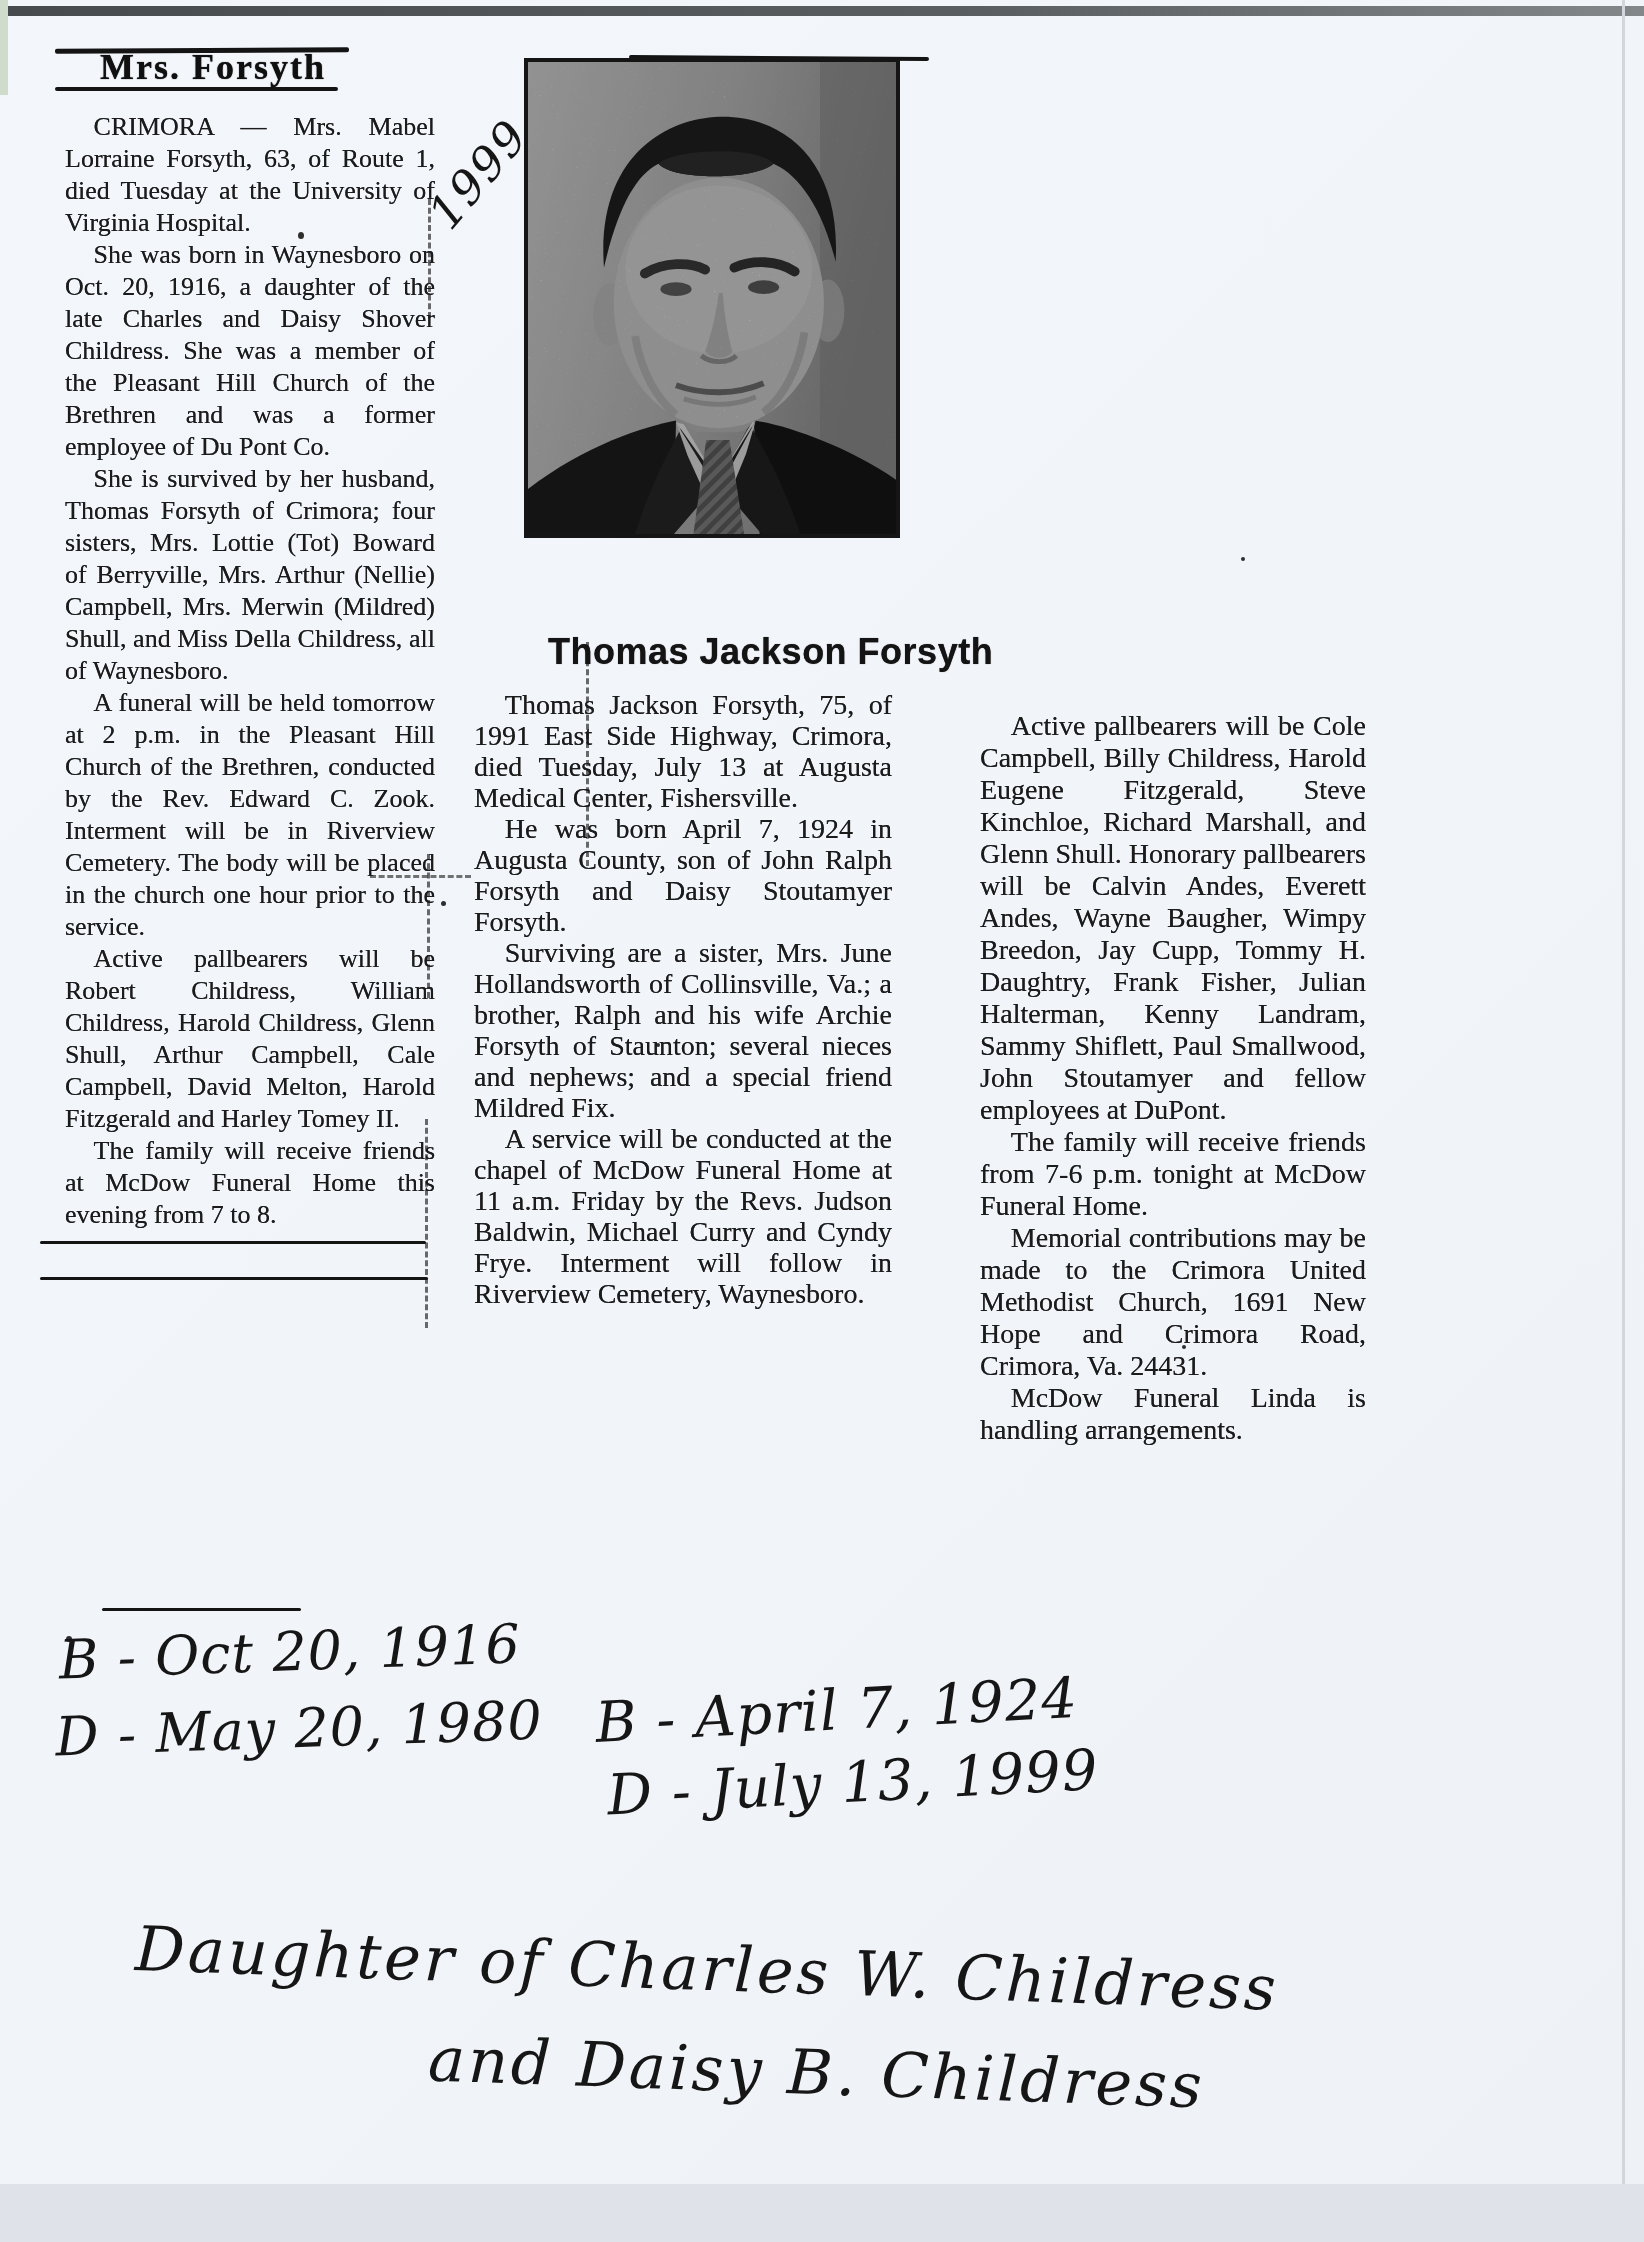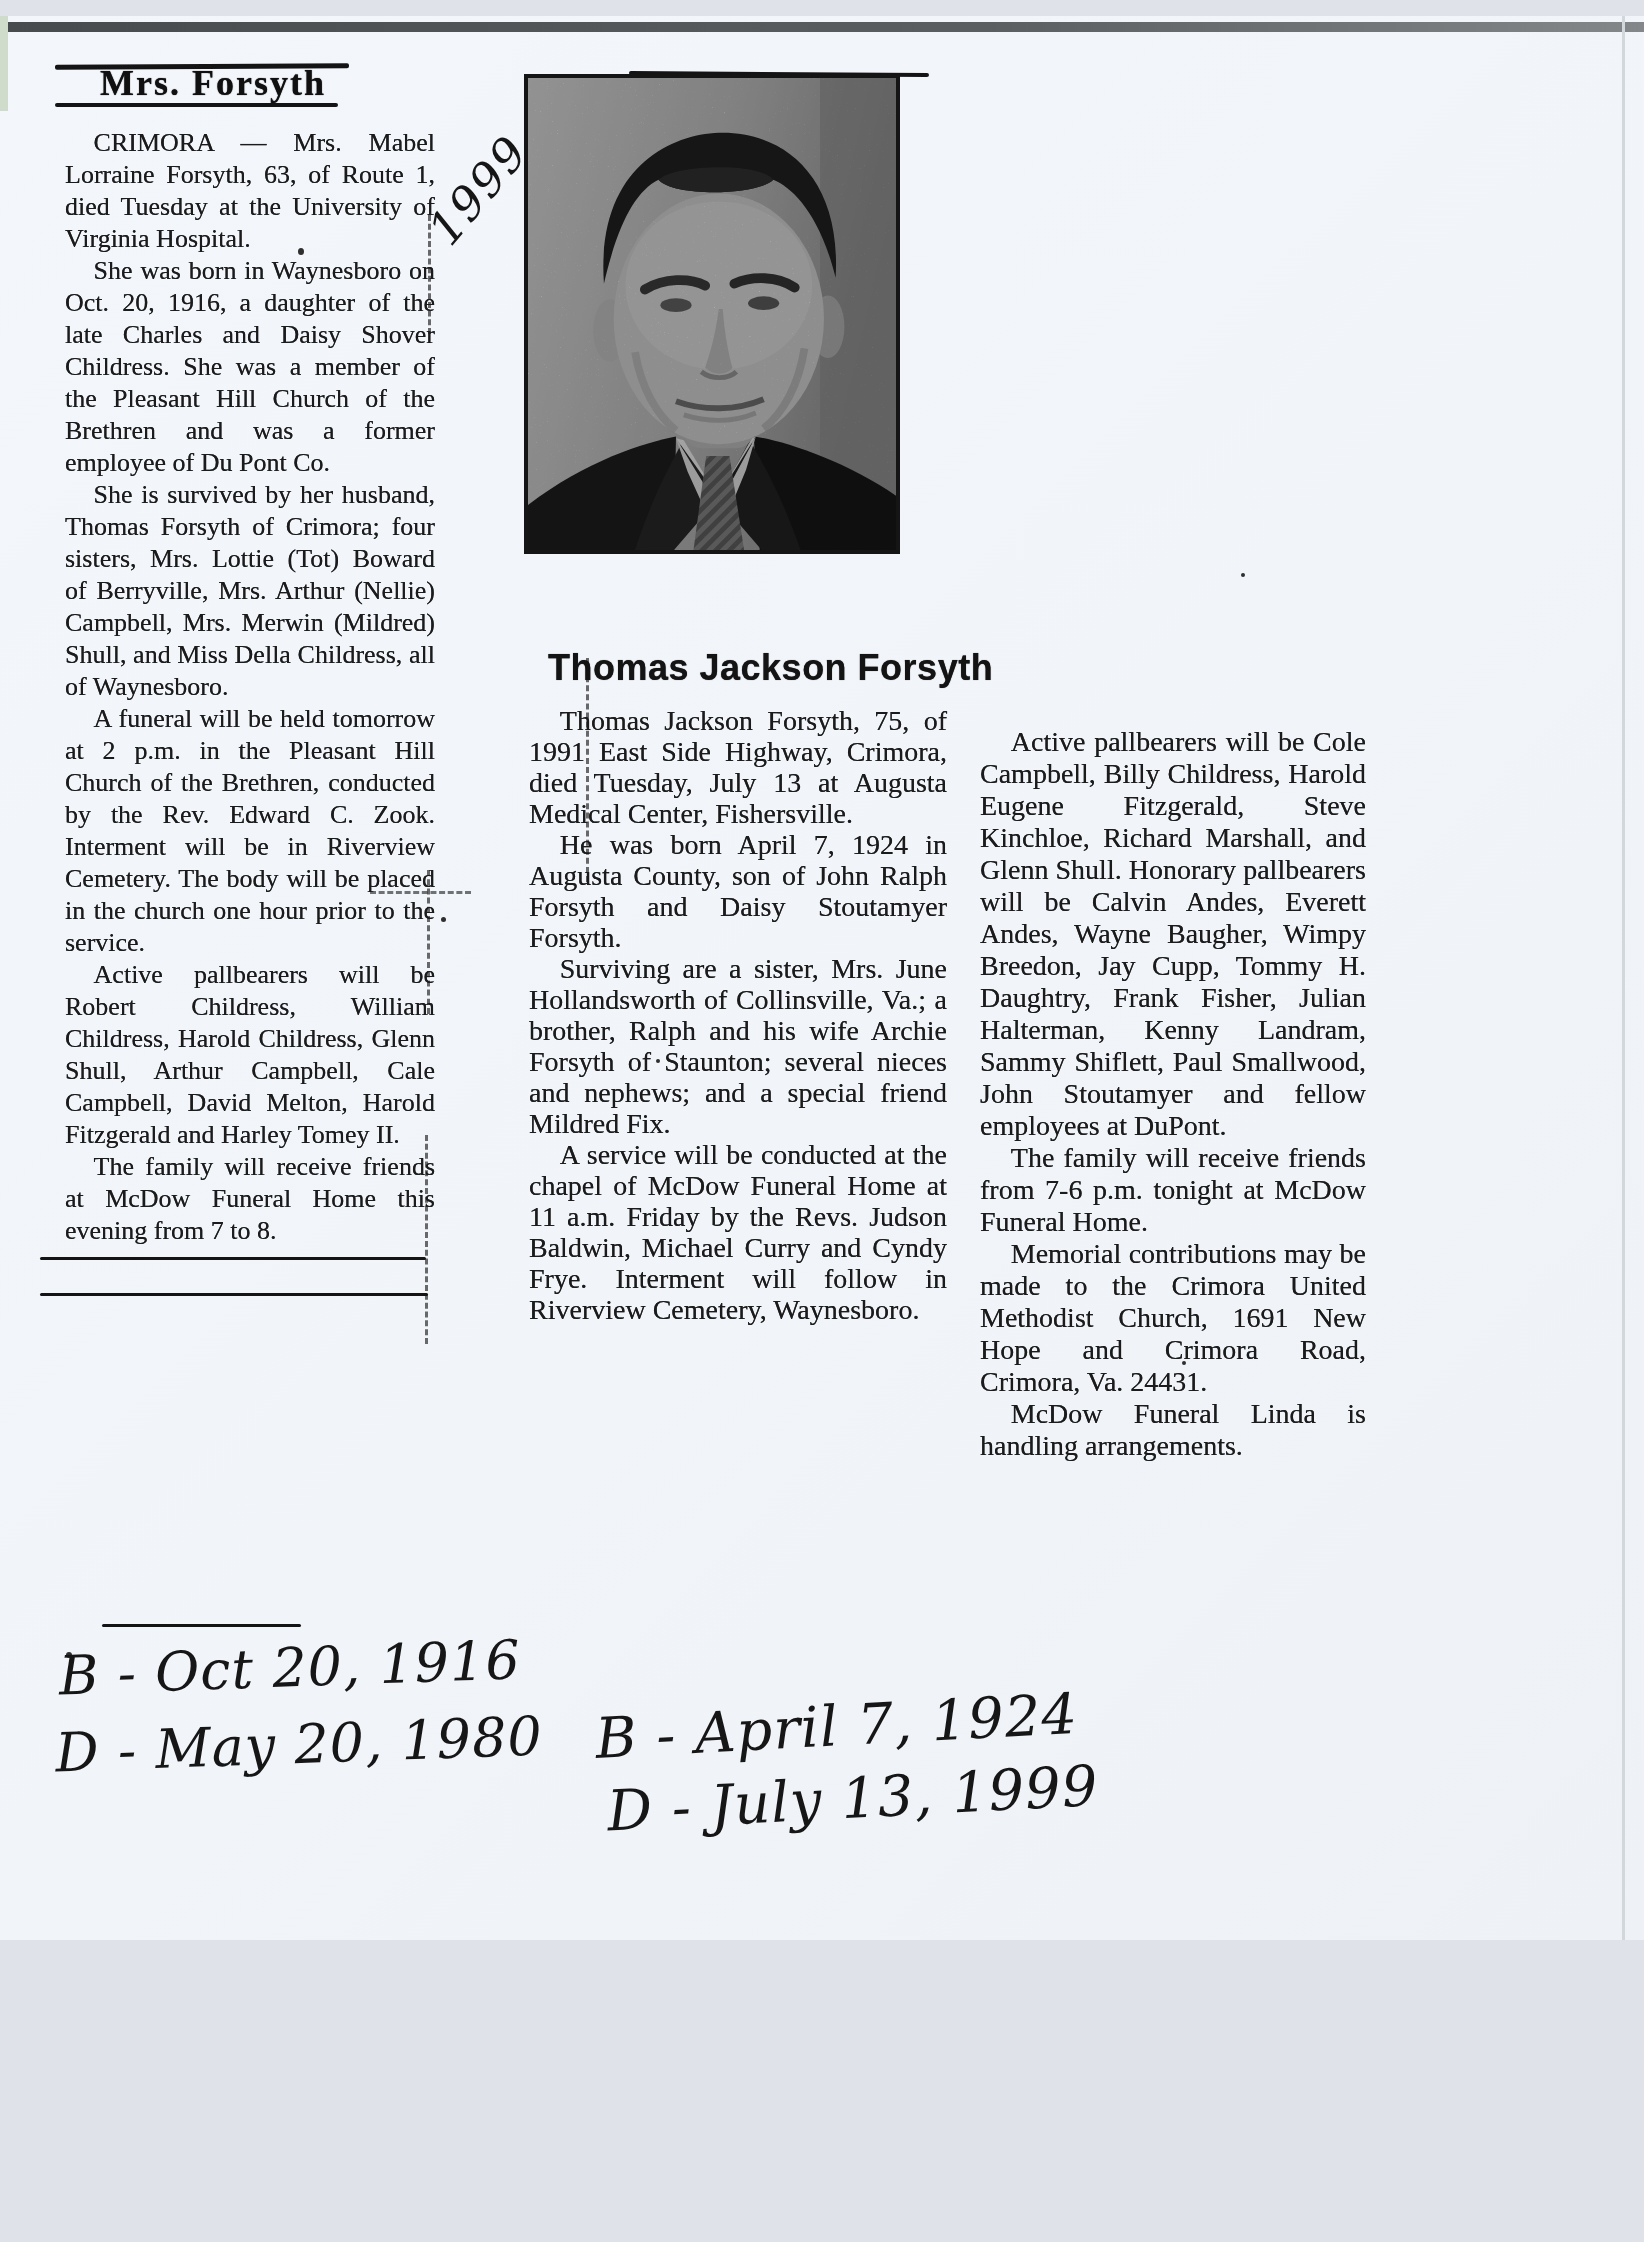--- a/index.html
+++ b/index.html
@@ -1,36 +1,36 @@
 <!DOCTYPE html>
 <html><head>
 <meta charset="utf-8">
 <style>
   html,body{margin:0;padding:0;background:#dfe3e9;}
   #canvas{
-    position:relative;width:1645px;height:1924px;margin:16px auto;
+    position:relative;width:1645px;height:2184px;margin:0 auto;
     background:linear-gradient(135deg,#f3f6fb 0%,#f1f4f9 55%,#eef2f7 100%);
     overflow:hidden;
     font-family:"Liberation Serif",serif;color:#1b1b1b;
   }
   
   .top-strip{position:absolute;left:0;top:6px;width:1645px;height:10px;
     background:linear-gradient(90deg,#474b4e 0%,#5a5e61 60%,#83878a 100%);}
   .left-edge{position:absolute;left:0;top:0;width:8px;height:95px;background:#cfdccc;}
   .right-edge{position:absolute;left:1622px;top:0;width:3px;height:2243px;background:#d2d7dd;}
   .rule{position:absolute;background:#141414;border-radius:2px;}
   .dashline-v{position:absolute;width:0;border-left:3px dashed #3a3a3a;opacity:.75;}
   .dashline-h{position:absolute;height:0;border-top:3px dashed #3a3a3a;opacity:.7;}
   .speck{position:absolute;background:#2e2e2e;border-radius:50%;}
 
   
   .col{position:absolute;text-align:justify;}
   .col p{margin:0;text-indent:1.1em;text-shadow:0 0 0.6px rgba(10,10,10,.75);}
   .left-col{left:65px;top:111px;width:370px;font-size:26px;line-height:32px;}
-  .mid-col{left:529px;top:689px;width:418px;font-size:28px;line-height:31px;}
+  .mid-col{left:474px;top:689px;width:418px;font-size:28px;line-height:31px;}
   .right-col{left:980px;top:710px;width:386px;font-size:28px;line-height:32px;font-family:Liberation Serif, serif;}
 
   .headline-serif{
     position:absolute;left:100px;top:46px;font-family:"Liberation Serif",serif;
     font-weight:700;font-size:36px;letter-spacing:2px;color:#101010;
     text-shadow:0 0 1px rgba(0,0,0,.9);
   }
   .headline-sans{
     position:absolute;left:548px;top:631px;font-family:"Liberation Sans",sans-serif;
     font-weight:700;font-size:36px;letter-spacing:0.5px;color:#141414;

